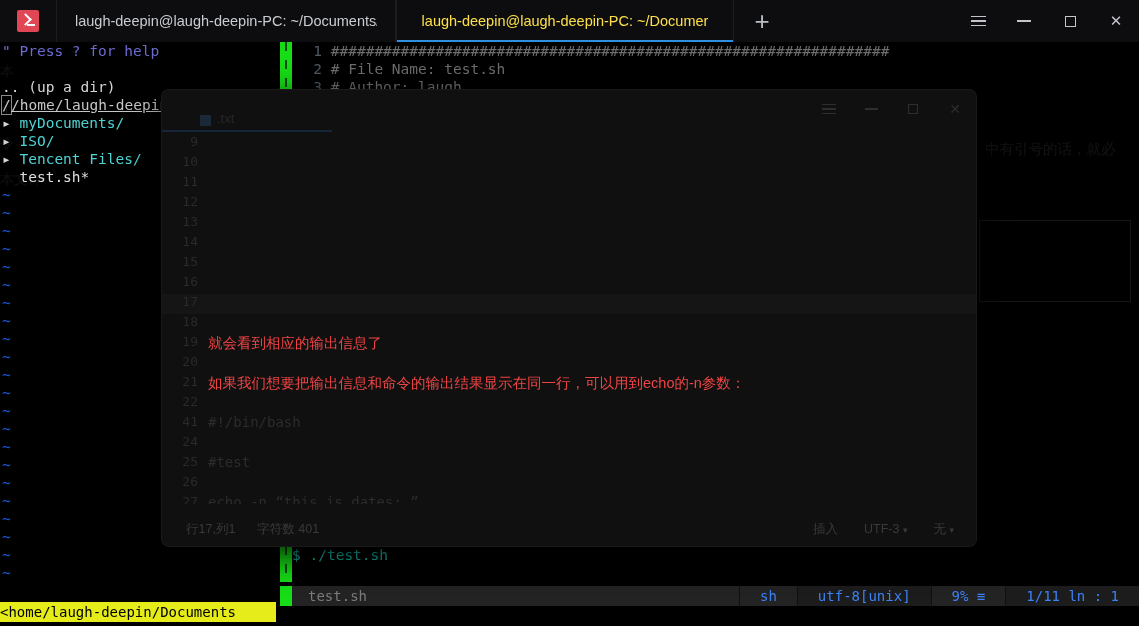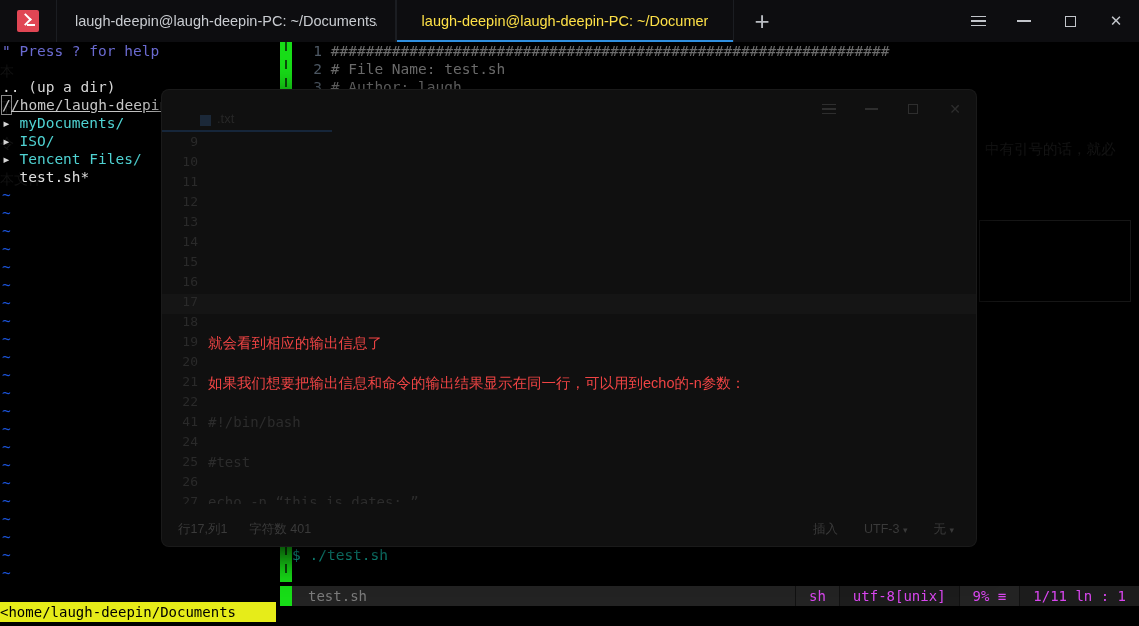--- a/index.html
+++ b/index.html
@@ -119,21 +119,21 @@
     background: #e6ec19; color: #000; font-size: 14px; line-height: 20px;
     white-space: pre; overflow: hidden;
   }
   .vim-status {
     position: absolute; left: 292px; bottom: 20px; width: 847px; height: 20px;
     background: #232323; color: #787878; font-size: 14px; line-height: 20px;
     display: flex; align-items: center;
   }
   .vs-name { padding-left: 16px; flex: 1 1 auto; color: #7b7b7b; }
   .vs-seg {
-    padding: 0 13px; height: 20px; line-height: 20px; color: #d946ef;
+    padding: 0 20px; height: 20px; line-height: 20px; color: #3b82f6;
     border-left: 1px solid #111;
     text-align: right;
   }
   .vs-seg.dk { background: #1c1c1c; }
   .vsplit-bottom {
     position: absolute; left: 280px; bottom: 20px; width: 12px; height: 20px;
     background: #17dd17;
   }
 
   
@@ -183,21 +183,21 @@
     font-family: "Liberation Sans", sans-serif; font-size: 14.5px;
   }
   .ov-txt.mono { font-family: "DejaVu Sans Mono", monospace; font-size: 14px; color: #2c2c2c; }
   .ov-line.hl { background: #151515; }
 
   .ov-status {
     position: absolute; left: 0; bottom: 0; width: 100%; height: 34px;
     display: flex; align-items: center; color: #3a3a3a; font-size: 12.5px;
     font-family: "Liberation Sans", sans-serif;
   }
-  .ov-st-left { padding-left: 16px; display: flex; gap: 22px; }
+  .ov-st-left { padding-left: 24px; display: flex; gap: 22px; }
   .ov-st-right { margin-left: auto; display: flex; gap: 26px; padding-right: 22px; align-items: center; }
   .caret { font-size: 9px; }
 
   
   .ghost-right {
     position: absolute; left: 985px; top: 98px; width: 154px;
     color: #141414; font-size: 14.5px; font-family: "Liberation Sans", sans-serif;
     white-space: nowrap; overflow: hidden;
   }
   .ghost-box {

